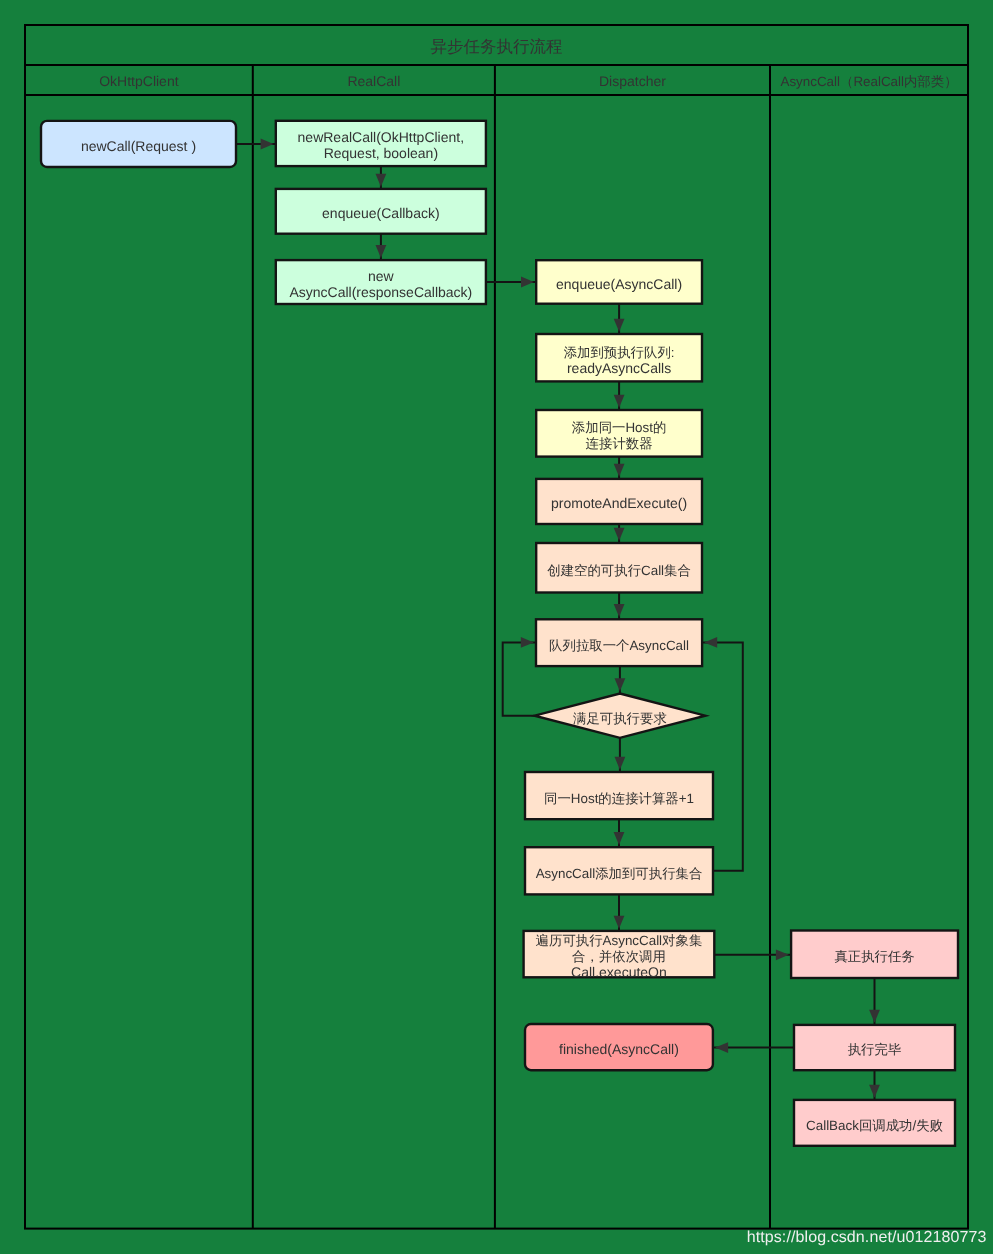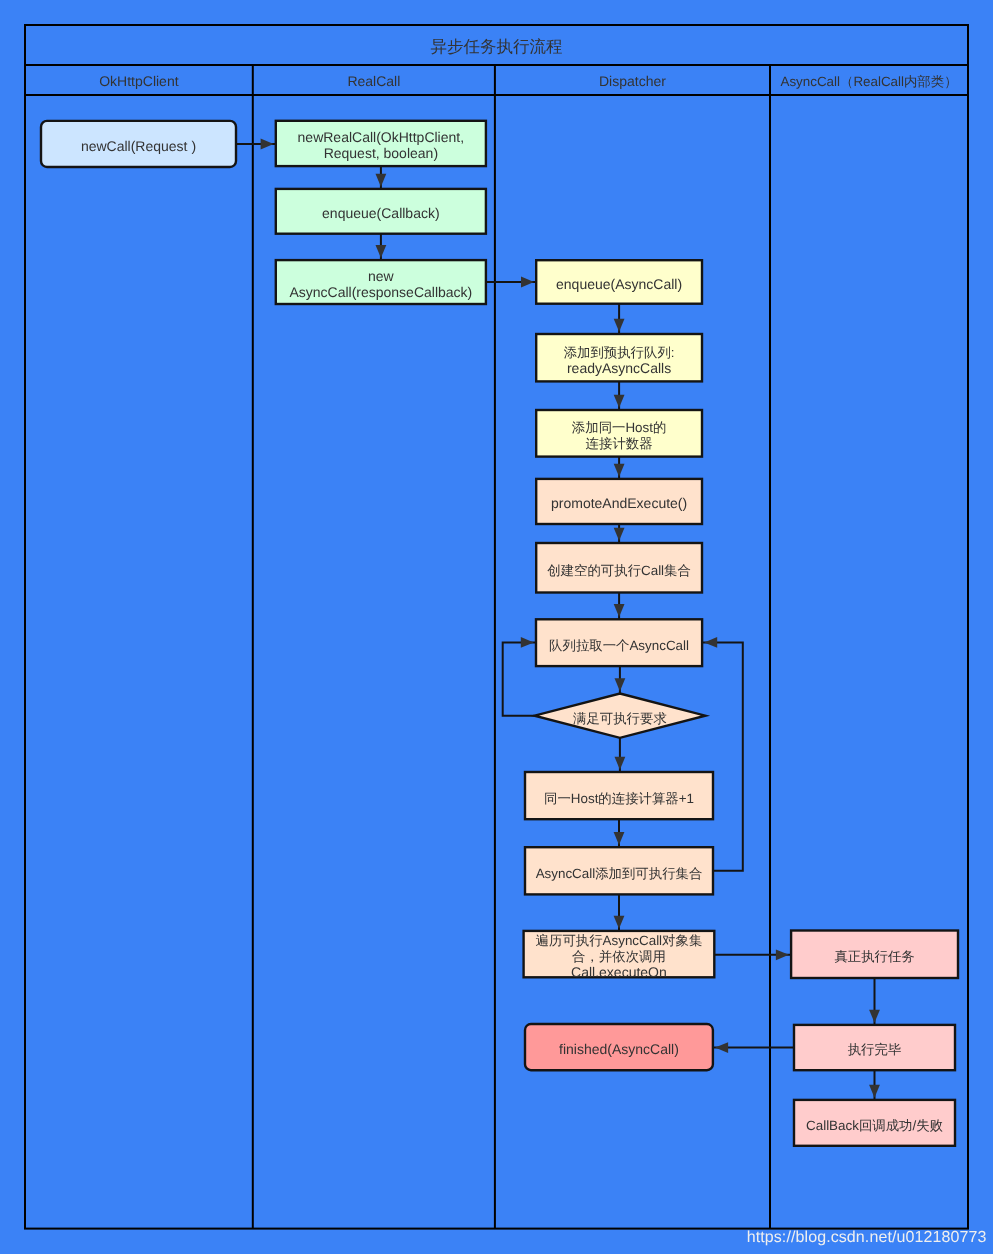--- a/index.html
+++ b/index.html
@@ -1,18 +1,18 @@
 <!DOCTYPE html>
 <html><head>
 <meta charset="utf-8">
 <style>
   html,body{margin:0;padding:0;background:#ffffff;}
   body{width:993px;height:1254px;overflow:hidden;
        font-family:"Liberation Sans","DejaVu Sans",sans-serif;}
-  #stage{position:relative;width:993px;height:1254px;background:#3b82f6;will-change:transform;}
+  #stage{position:relative;width:993px;height:1254px;background:#15803d;will-change:transform;}
   svg#flowchart{position:absolute;left:0;top:0;width:993px;height:1254px;
                 shape-rendering:geometricPrecision;will-change:transform;}
   svg#flowchart text{text-rendering:geometricPrecision;}
   .frame{fill:none;stroke:#000000;stroke-width:2;}
   .node-shape{stroke:#141414;stroke-width:2.4;}
   .edge{fill:none;stroke:#141414;stroke-width:2;stroke-linejoin:miter;stroke-linecap:butt;}
   .arrowhead{fill:#333333;stroke:none;}
   .title{font-size:16.5px;fill:#333333;}
   .lane-label{font-size:13.4px;fill:#333333;}
   .node-label{font-size:13.4px;fill:#333333;}

